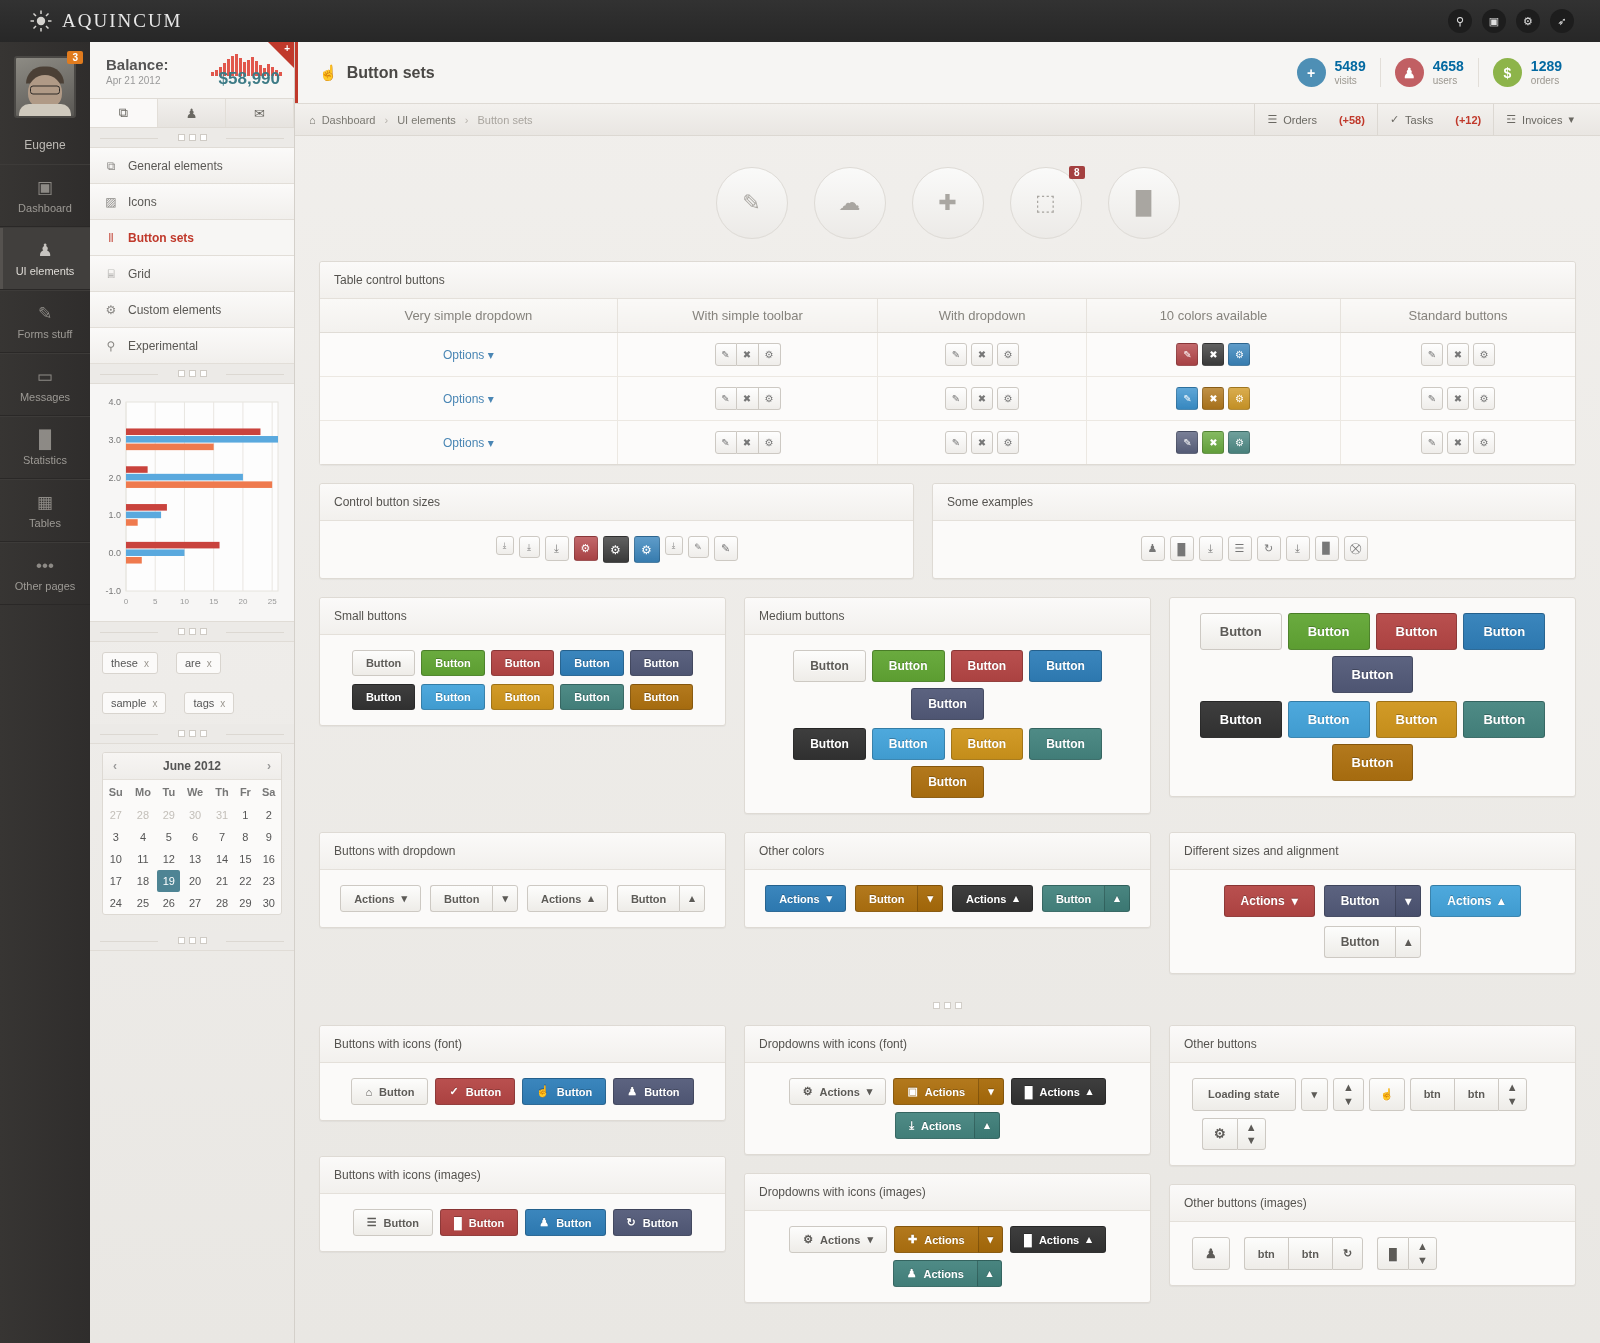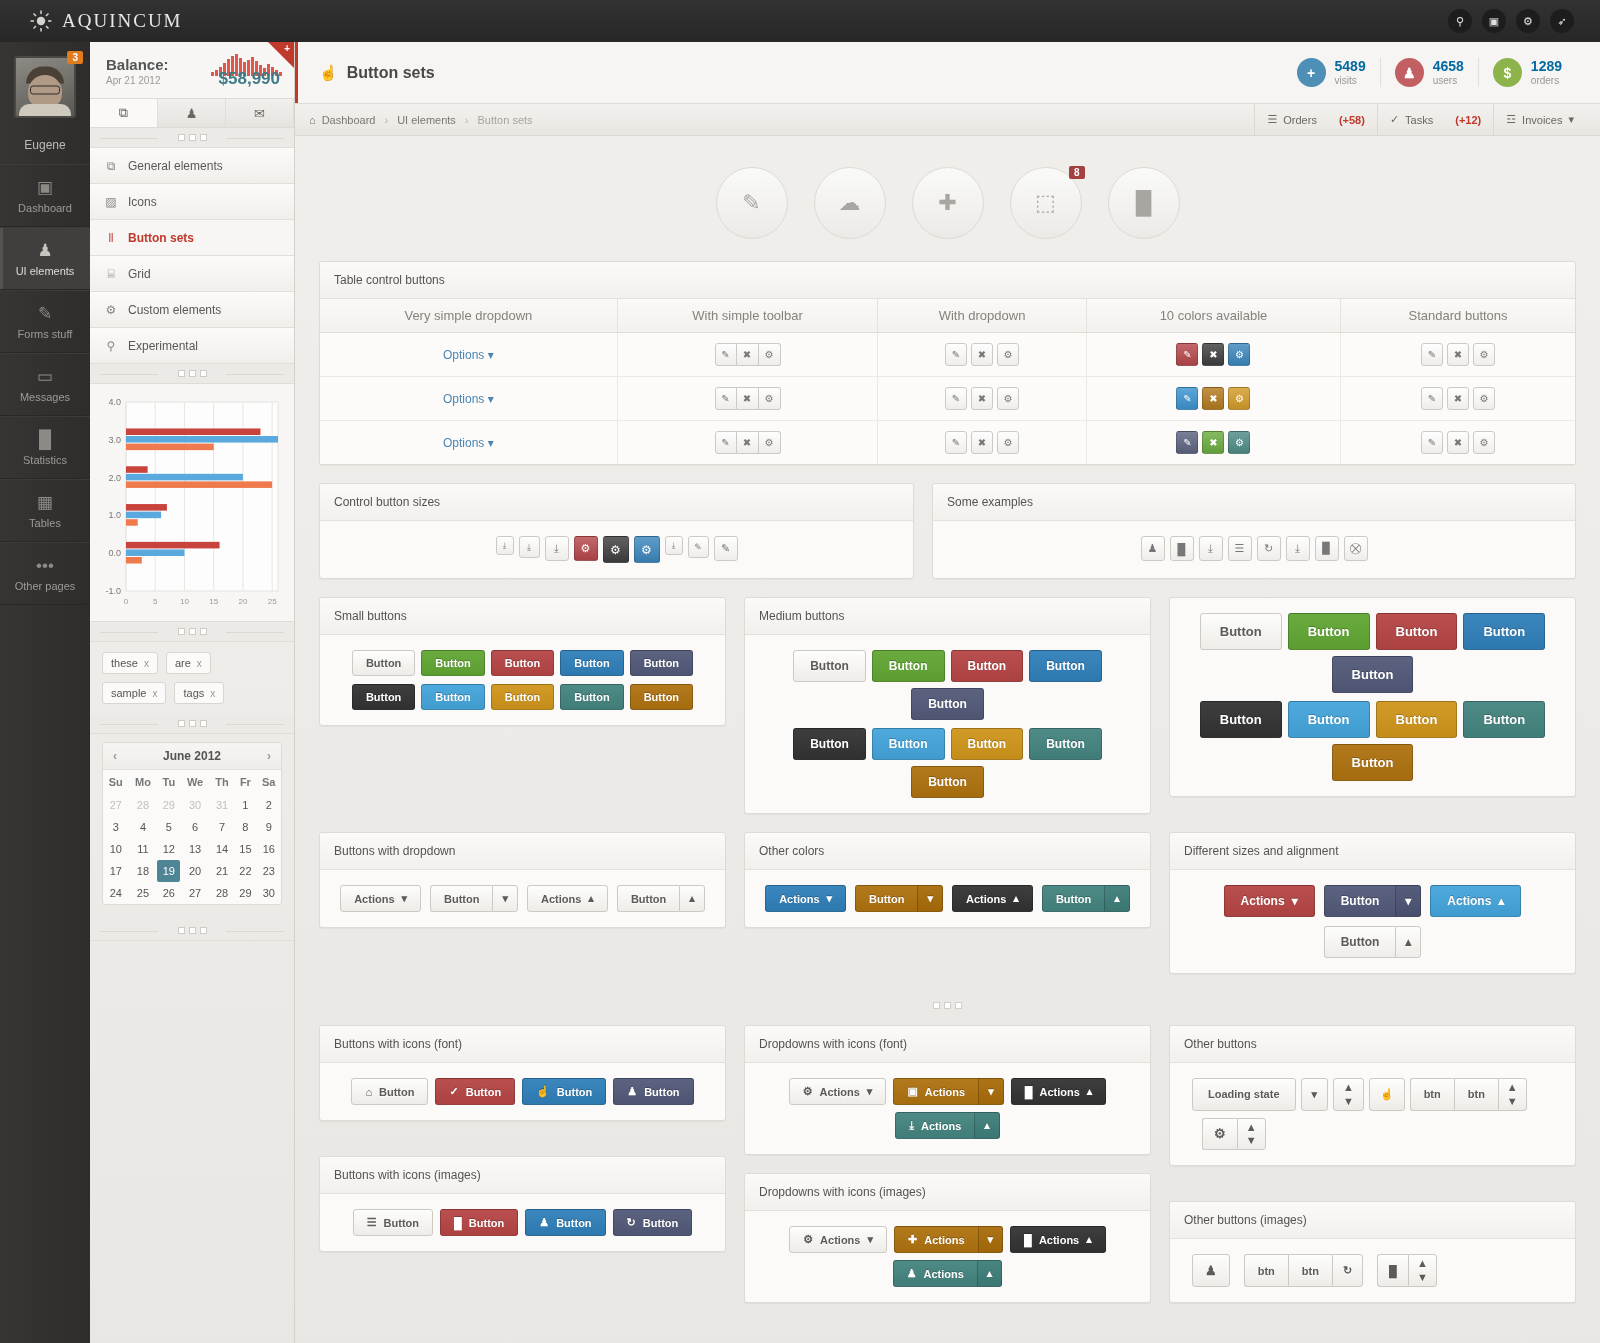--- a/index.html
+++ b/index.html
@@ -125,21 +125,21 @@
   .dots i{width:7px;height:7px;background:#fff;border:1px solid #cfcbc5;display:block;}
   .menu-item{
     height:36px;display:flex;align-items:center;gap:10px;padding:0 14px;
     border-bottom:1px solid #e2ded8;
     background:linear-gradient(#fbfaf9,#f1efec);
     cursor:pointer; font-size:12px; color:#5a5854;
   }
   .menu-item.active{ color:#c0392b; font-weight:bold; background:#f7f6f4;}
   .menu-item .mi{ width:14px;text-align:center;opacity:.7;}
   #sidechart{ background:#f7f6f5; padding:8px 6px 4px; border-bottom:1px solid #e0dcd6;}
-  #tagbox{ padding:10px 12px; display:flex;flex-wrap:wrap;gap:8px; }
+  #tagbox{ padding:10px 12px; display:flex;flex-wrap:wrap;gap:18px; }
   .tag{
     border:1px solid #d8d4ce;background:#fbfaf9;border-radius:3px;
     padding:4px 8px;font-size:11px;color:#555;display:flex;gap:6px;align-items:center;
   }
   .tag b{ color:#9a968f;font-weight:normal;font-size:10px;}
   #calwrap{ padding:8px 12px 16px;}
   #cal{ border:1px solid #ddd9d3;background:#fbfaf9;border-radius:3px;overflow:hidden;}
   #calhead{
     display:flex;align-items:center;justify-content:space-between;
     padding:6px 10px;border-bottom:1px solid #e3dfd9;
@@ -1048,21 +1048,21 @@
                       <span>♟</span>
                       <span>Actions</span>
                     </span>
                     <span class="btn sm col car" style="background: linear-gradient(rgb(73, 133, 128), rgb(59, 119, 114));">▴</span>
                   </span>
                 </div>
               </div>
           </div>
         </div>
         <div class="col3">
-          <div class="panel" style="margin-bottom:35px;">
+          <div class="panel" style="margin-bottom:18px;">
             <div class="panel-h">Other buttons</div>
             <div class="panel-b">
               <div class="centerbar" style="justify-content:flex-start;padding-left:8px;">
                 <span class="btn sm" style="padding:7px 15px;">Loading state</span>
                 <span class="btn sm" style="padding:7px 10px;">▾</span>
                 <span class="btn sm updown" style="padding:5px 9px;">
                     <b>▲</b>
                     <b>▼</b>
                   </span>
                 <span class="btn sm" style="padding:6px 10px;">☝</span>

